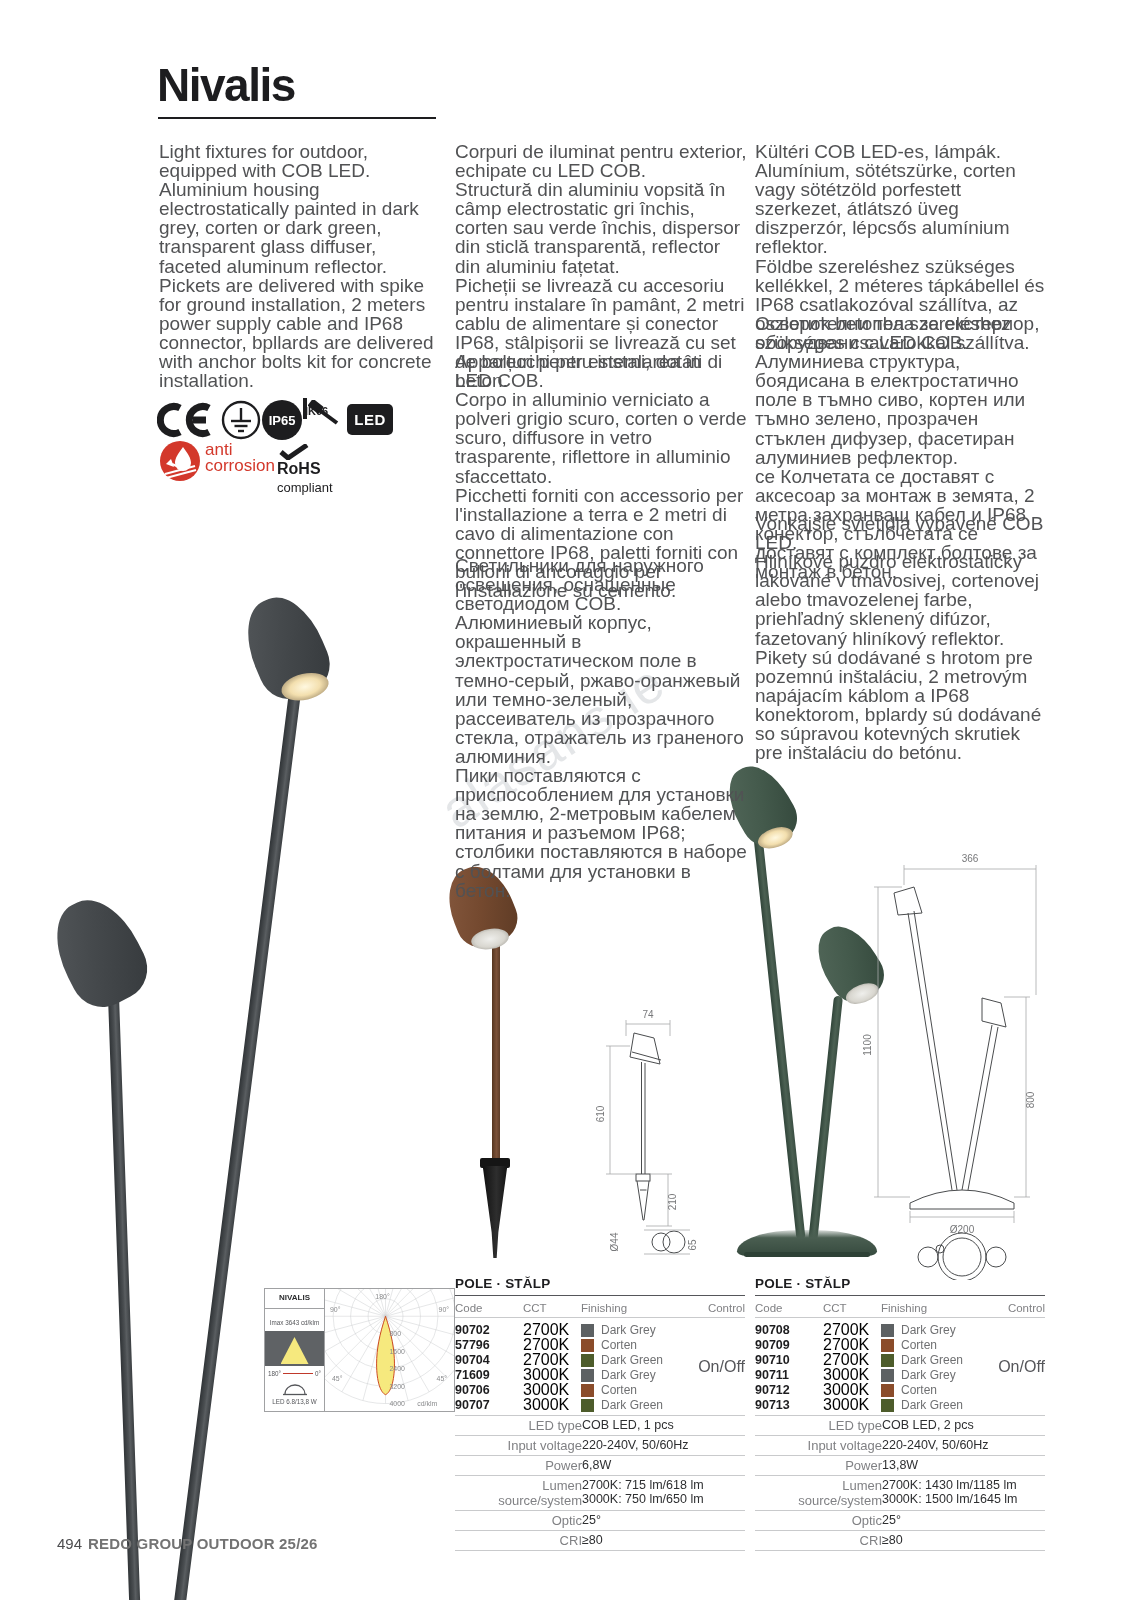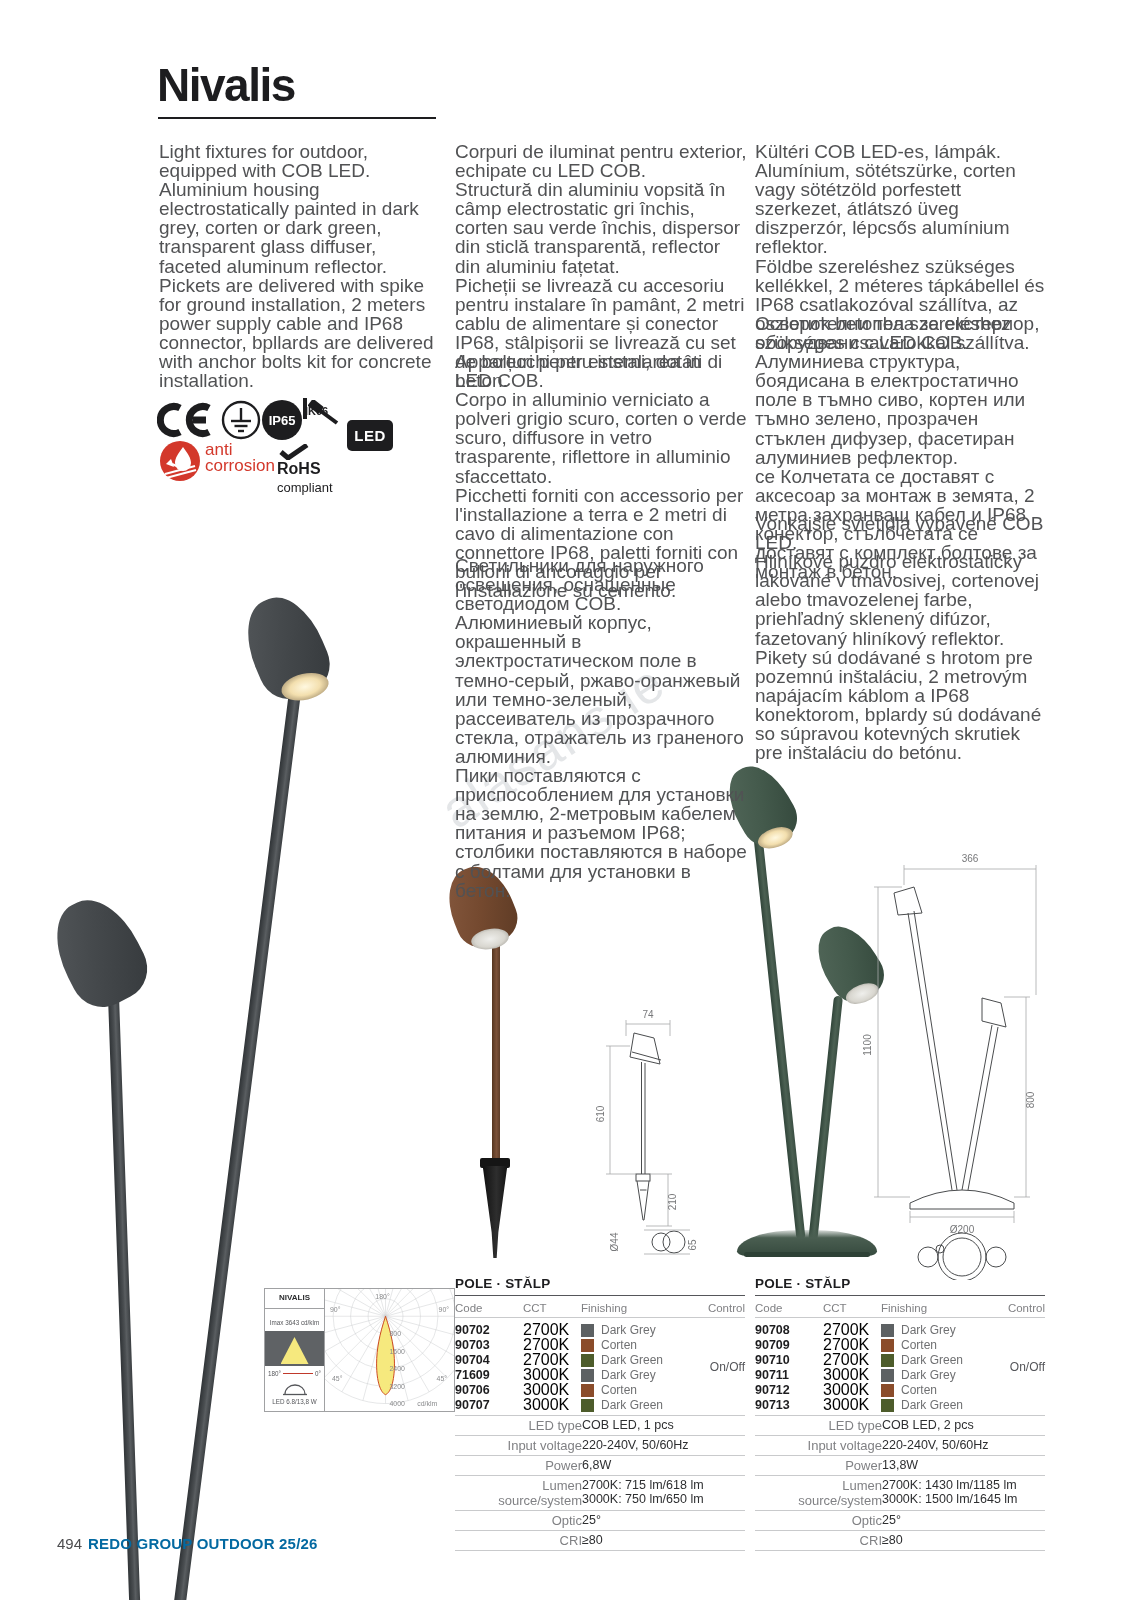--- a/index.html
+++ b/index.html
@@ -25,21 +25,21 @@
   .watermark { position:absolute; left:430px; top:790px; font-size:52px; color:#aeb4ba;
                opacity:.33; transform:rotate(-33deg); transform-origin:left top; z-index:1;
                letter-spacing:2px; }
 
   
   .certs { position:absolute; left:157px; top:398px; width:260px; height:86px; z-index:4; }
   .cert { position:absolute; }
   .ip65-circle { width:40px; height:40px; border-radius:50%; background:#1d1d1f; color:#fff;
                  font-size:13px; font-weight:700; display:flex; align-items:center; justify-content:center; }
   .led-box { width:46px; height:31px; border-radius:5px; background:#1d1d1f; color:#fff;
-             font-size:15px; font-weight:800; display:flex; align-items:center; justify-content:center; letter-spacing:.5px;margin-top:16px;}
+             font-size:15px; font-weight:800; display:flex; align-items:center; justify-content:center; letter-spacing:.5px;}
   .ik-box { width:42px; height:40px; border:2px solid #1d1d1f; background:#fff; position:relative; }
   .ik-label { position:absolute; bottom:0px; left:0; right:0; text-align:center; font-size:11px; font-weight:700; color:#1d1d1f; }
   .anti-text { font-size:17px; line-height:16px; color:#d3382b; }
   .rohs-label { font-size:16px; font-weight:800; color:#1d1d1f; line-height:13px; }
   .rohs-sub { font-size:13px; color:#1d1d1f; }
 
   
   .stem { position:absolute; z-index:2; border-radius:5px; }
   .stem-grey { background:linear-gradient(90deg,#303437 0%,#4b4f52 45%,#5a5e61 60%,#3a3e41 100%); }
   .stem-corten { background:linear-gradient(90deg,#54351f,#7b5138 55%,#5e3d28 100%); }
@@ -94,21 +94,21 @@
               border-bottom:1.5px solid #55565a; letter-spacing:.2px; }
   .pt-head { display:grid; grid-template-columns:68px 58px 1fr 60px; font-size:11.5px; color:#808184;
              padding:6px 0 3px 0; border-bottom:1px solid #c9cacc; }
   .pt-head .ctl { text-align:right; }
   .pt-body { position:relative; padding:3px 0 4px 0; }
   .pt-row { display:grid; grid-template-columns:68px 58px 1fr; height:15px; align-items:center; }
   .pt-code { font-size:12.5px; font-weight:700; color:#1d1d1f; }
   .pt-cct { font-size:16px; color:#000000; }
   .pt-fin { display:flex; align-items:center; font-size:12px; color:#6f7072; }
   .swatch { width:13px; height:13px; margin-right:7px; display:inline-block; }
-  .pt-control { position:absolute; right:0; top:50%; transform:translateY(-50%); font-size:12px; color:#55565a; }
+  .pt-control { position:absolute; right:0; top:50%; transform:translateY(-50%); font-size:16px; color:#55565a; }
   .spec-row { display:grid; grid-template-columns:127px 1fr; border-top:1px solid #c9cacc; padding:2px 0; }
   .spec-row.last { border-bottom:1px solid #c9cacc; }
   .spec-label { font-size:13px; color:#808184;text-align:right; }
   .spec-value { font-size:12.5px; color:#2e2f31; }
   .spec-value .l2 { display:block; }
 
   
   .footer { position:absolute; left:57px; top:1535px; z-index:6; font-size:15px; }
   .footer .pg { color:#4d4d4f; font-weight:400; margin-right:6px; }
   .footer .lbl { font-weight:800; letter-spacing:.2px; }
@@ -351,21 +351,21 @@
     <div class="pt-body">
       <div class="pt-row">
         <span class="pt-code">90702</span>
           <span class="pt-cct">2700K</span>
         <span class="pt-fin">
             <span class="swatch" style="background-color: rgb(93, 97, 99);"></span>
             <span>Dark Grey</span>
           </span>
       </div>
       <div class="pt-row">
-        <span class="pt-code">90703</span>
+        <span class="pt-code">57796</span>
           <span class="pt-cct">2700K</span>
         <span class="pt-fin">
             <span class="swatch" style="background-color: rgb(138, 76, 42);"></span>
             <span>Corten</span>
           </span>
       </div>
       <div class="pt-row">
         <span class="pt-code">90704</span>
           <span class="pt-cct">2700K</span>
         <span class="pt-fin">
@@ -510,16 +510,16 @@
       <span class="spec-label">Optic</span>
         <span class="spec-value">25°</span>
     </div>
     <div class="spec-row last">
       <span class="spec-label">CRI</span>
         <span class="spec-value">≥80</span>
     </div>
   </div>
 
   <div class="footer">
-    <span class="pg">494</span><span class="lbl" style="color: #0369a1; text-align: center;">REDO GROUP OUTDOOR 25/26</span>
+    <span class="pg">494</span><span class="lbl" style="color: #737373; text-align: center;">REDO GROUP OUTDOOR 25/26</span>
   </div>
 
 </div>
 
 </body></html>

